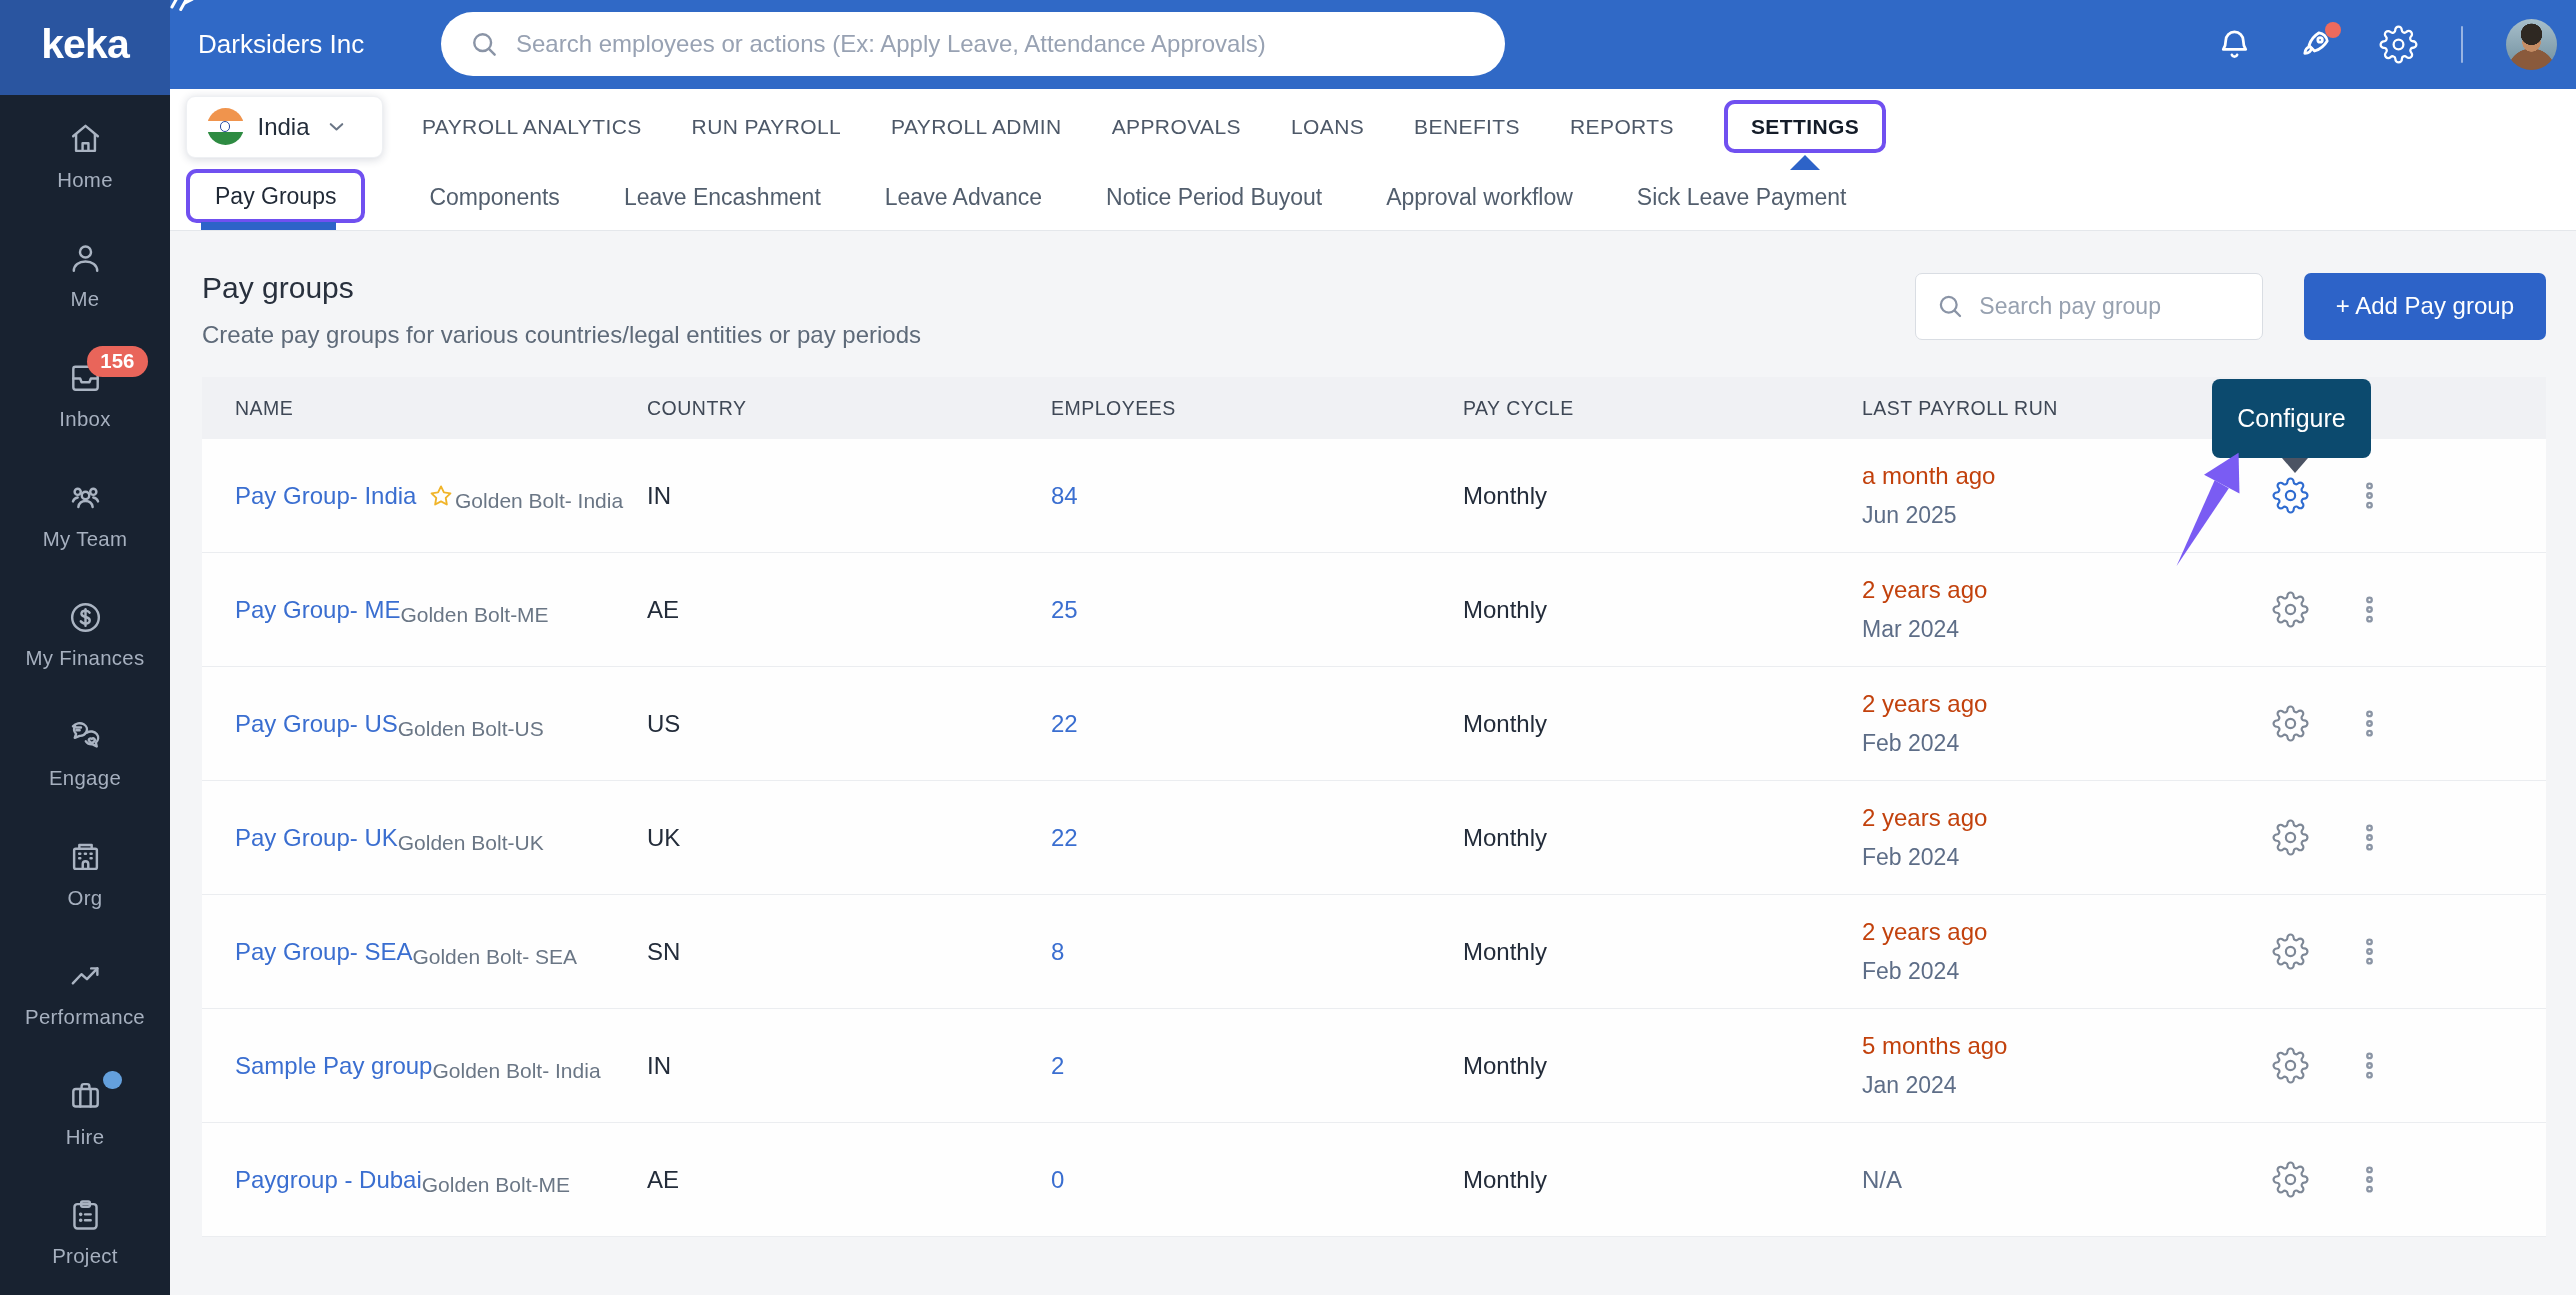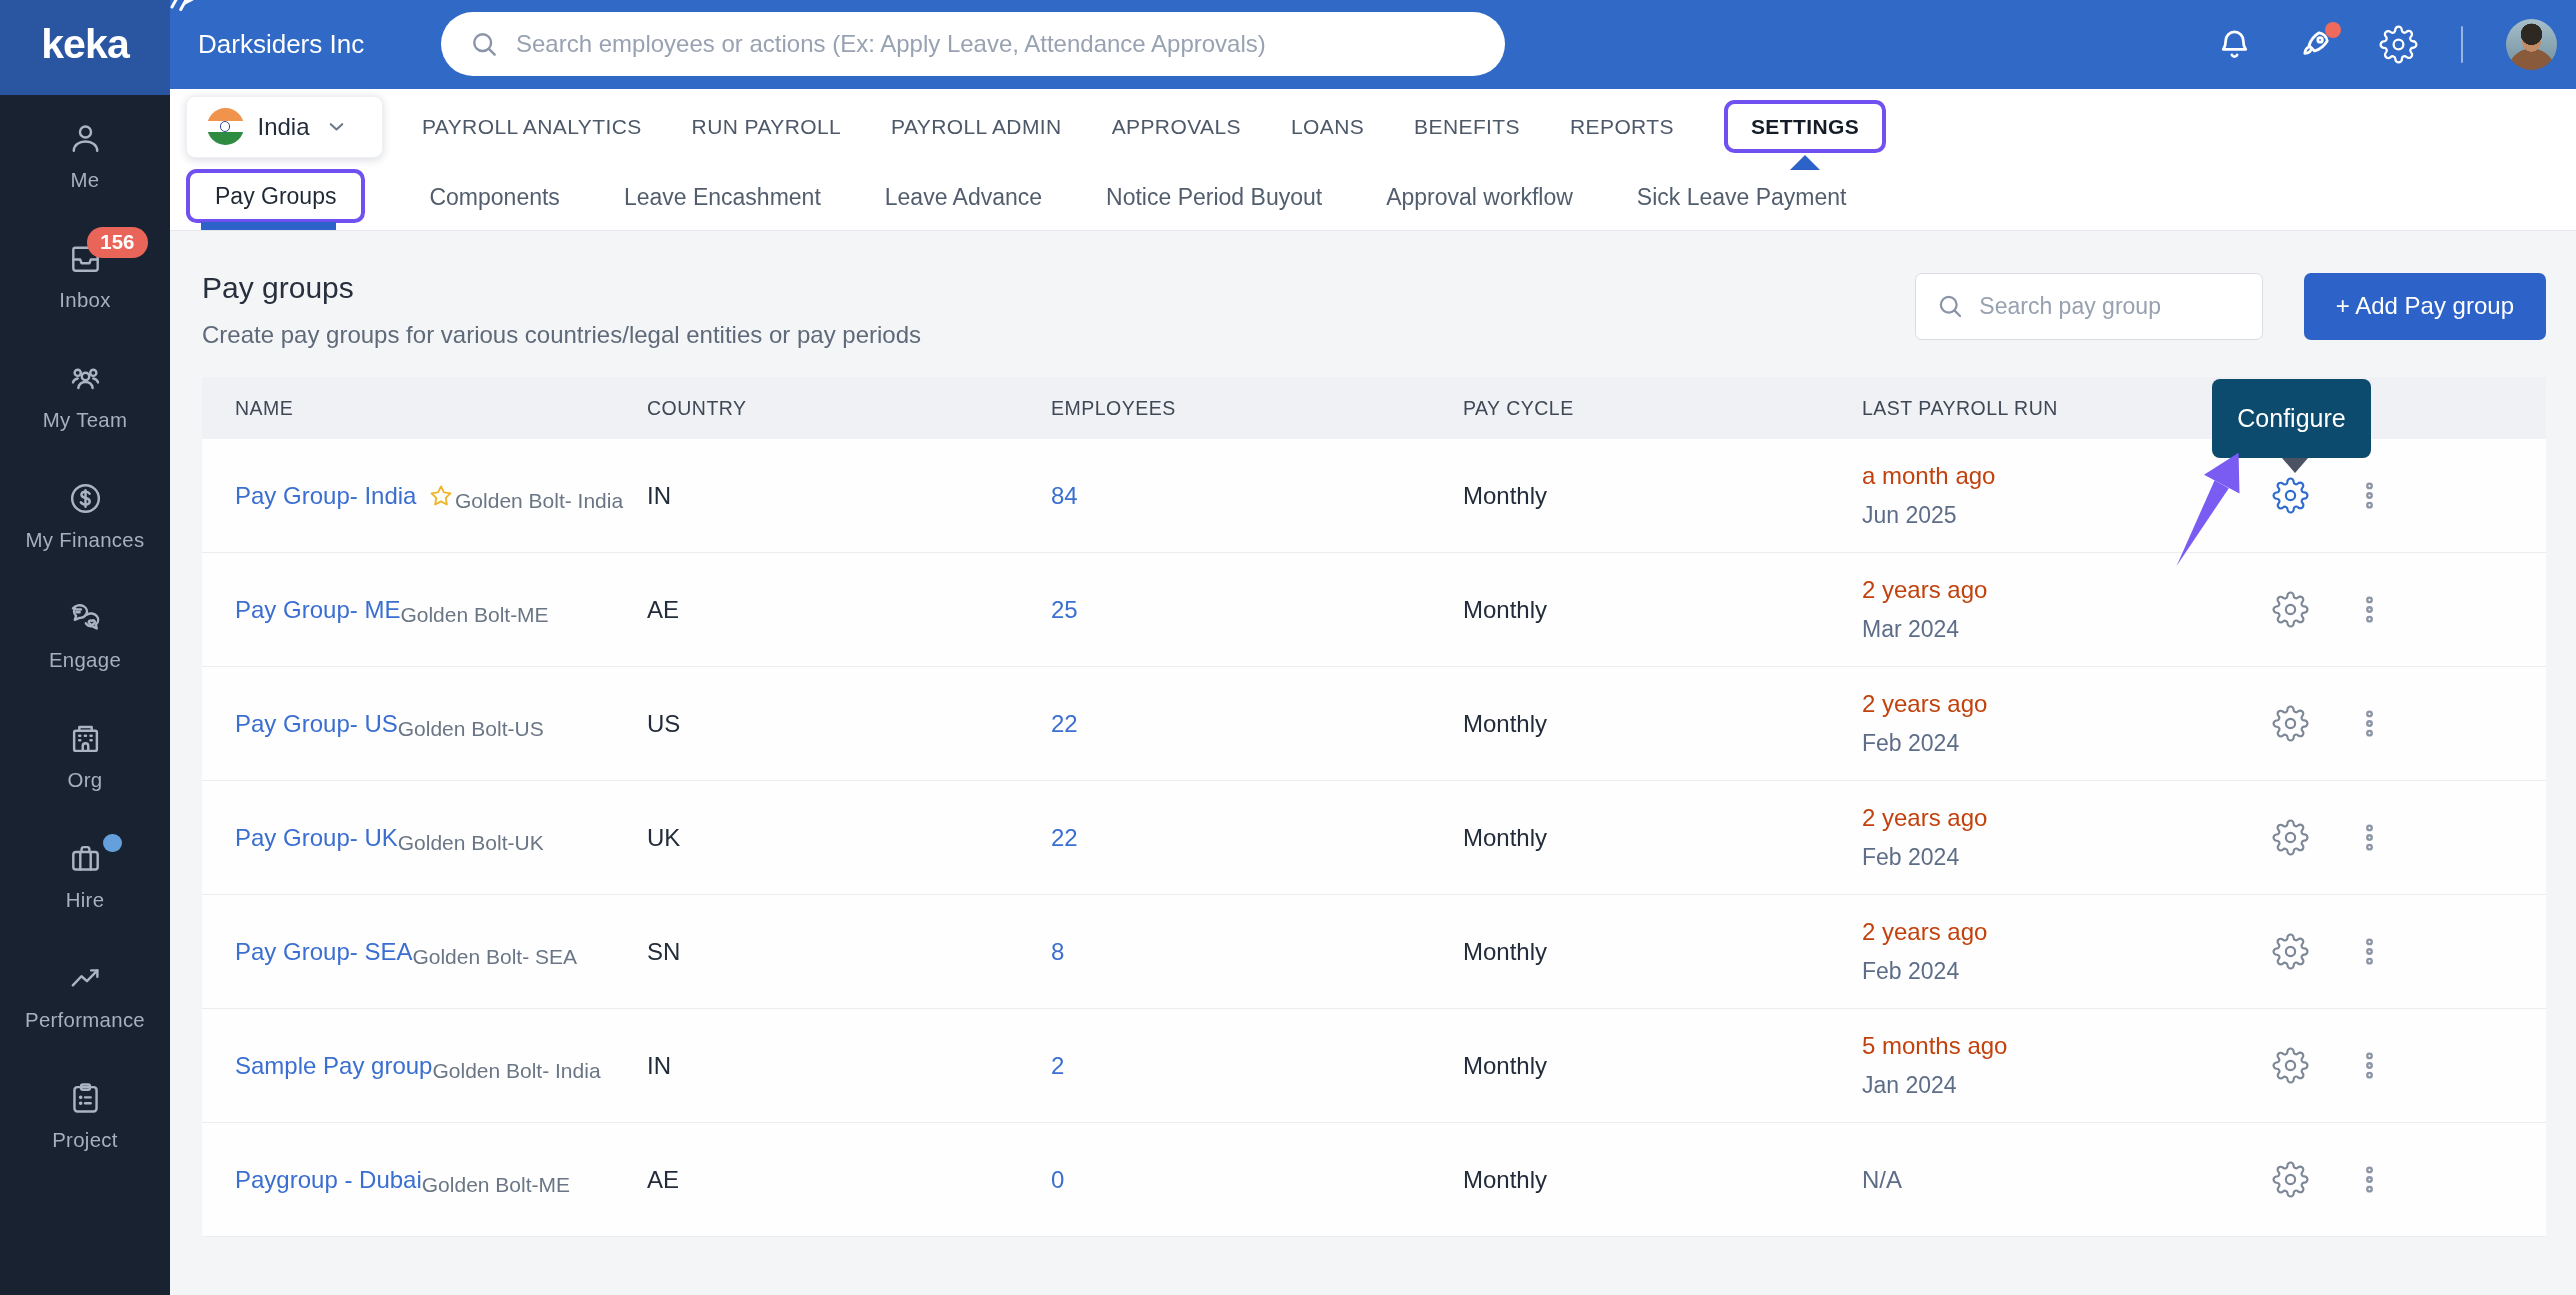--- a/index.html
+++ b/index.html
@@ -224,20 +224,28 @@
             <path d="M19.4 15a1.65 1.65 0 0 0 .33 1.82l.06.06a2 2 0 0 1 0 2.83 2 2 0 0 1-2.83 0l-.06-.06a1.65 1.65 0 0 0-1.82-.33 1.65 1.65 0 0 0-1 1.51V21a2 2 0 0 1-2 2 2 2 0 0 1-2-2v-.09A1.65 1.65 0 0 0 9 19.4a1.65 1.65 0 0 0-1.82.33l-.06.06a2 2 0 0 1-2.83 0 2 2 0 0 1 0-2.83l.06-.06a1.65 1.65 0 0 0 .33-1.82 1.65 1.65 0 0 0-1.51-1H3a2 2 0 0 1-2-2 2 2 0 0 1 2-2h.09A1.65 1.65 0 0 0 4.6 9a1.65 1.65 0 0 0-.33-1.82l-.06-.06a2 2 0 0 1 0-2.83 2 2 0 0 1 2.83 0l.06.06a1.65 1.65 0 0 0 1.82.33H9a1.65 1.65 0 0 0 1-1.51V3a2 2 0 0 1 2-2 2 2 0 0 1 2 2v.09a1.65 1.65 0 0 0 1 1.51 1.65 1.65 0 0 0 1.82-.33l.06-.06a2 2 0 0 1 2.83 0 2 2 0 0 1 0 2.83l-.06.06a1.65 1.65 0 0 0-.33 1.82V9a1.65 1.65 0 0 0 1.51 1H21a2 2 0 0 1 2 2 2 2 0 0 1-2 2h-.09a1.65 1.65 0 0 0-1.51 1z"></path>
           </svg></span>
       <span class="header-divider"></span>
       <span class="avatar"></span>
     </div>
   </div>
 
   <div class="sidebar">
       <div class="side-item">
     <span class="side-icon"><svg viewBox="0 0 24 24" fill="none" stroke="currentColor" stroke-width="1.5" stroke-linecap="round" stroke-linejoin="round">
+            <path d="M4.4 10.6 12 4.2l7.6 6.4"></path>
+            <path d="M6.2 9.3V19.6h11.6V9.3"></path>
+            <path d="M10.2 19.6v-4.7h3.6v4.7"></path>
+          </svg></span>
+    <span class="side-label">Home</span>
+  </div>
+      <div class="side-item">
+    <span class="side-icon"><svg viewBox="0 0 24 24" fill="none" stroke="currentColor" stroke-width="1.5" stroke-linecap="round" stroke-linejoin="round">
             <circle cx="12" cy="8" r="3.4"></circle>
             <path d="M4.8 19.6c0-3.6 3.2-5.8 7.2-5.8s7.2 2.2 7.2 5.8"></path>
           </svg></span>
     <span class="side-label">Me</span>
   </div>
       <div class="side-item">
     <span class="side-icon"><svg viewBox="0 0 24 24" fill="none" stroke="currentColor" stroke-width="1.5" stroke-linecap="round" stroke-linejoin="round">
             <path d="M5.8 5.4h12.4c.7 0 1.3.6 1.3 1.3V18a1.5 1.5 0 0 1-1.5 1.5H6A1.5 1.5 0 0 1 4.5 18V6.7c0-.7.6-1.3 1.3-1.3Z"></path>
             <path d="M4.5 12.6h4.2l.9 2.3h4.8l.9-2.3h4.2"></path>
           </svg></span>
@@ -276,34 +284,34 @@
     <span class="side-icon"><svg viewBox="0 0 24 24" fill="none" stroke="currentColor" stroke-width="1.5" stroke-linecap="round" stroke-linejoin="round">
             <rect x="5" y="7.2" width="14" height="12.4" rx="1"></rect>
             <path d="M8.2 7.2V4.9h7.6v2.3"></path>
             <path d="M10.3 19.6v-3a1.7 1.7 0 0 1 3.4 0v3"></path>
             <path d="M8.1 10.3h.7M11.6 10.3h.7M15.1 10.3h.7M8.1 13.1h.7M15.1 13.1h.7"></path>
           </svg></span>
     <span class="side-label">Org</span>
   </div>
       <div class="side-item">
     <span class="side-icon"><svg viewBox="0 0 24 24" fill="none" stroke="currentColor" stroke-width="1.5" stroke-linecap="round" stroke-linejoin="round">
+            <path d="M4.2 16.2l5.3-5.6 3.4 3 6.4-6.6"></path>
+            <path d="M15.5 7h3.8v3.9"></path>
+          </svg></span>
+    <span class="side-label">Performance</span>
+  </div>
+      <div class="side-item">
+    <span class="side-icon"><svg viewBox="0 0 24 24" fill="none" stroke="currentColor" stroke-width="1.5" stroke-linecap="round" stroke-linejoin="round">
             <rect x="4.5" y="8" width="15" height="10.8" rx="1.6"></rect>
             <path d="M9.6 8V6.4c0-.8.6-1.4 1.4-1.4h2c.8 0 1.4.6 1.4 1.4V8"></path>
             <path d="M8.8 8v10.8M15.2 8v10.8"></path>
           </svg></span>
     <span class="side-label">Hire</span>
   <span class="side-dot"></span>
       </div>
-      <div class="side-item">
-    <span class="side-icon"><svg viewBox="0 0 24 24" fill="none" stroke="currentColor" stroke-width="1.5" stroke-linecap="round" stroke-linejoin="round">
-            <path d="M4.2 16.2l5.3-5.6 3.4 3 6.4-6.6"></path>
-            <path d="M15.5 7h3.8v3.9"></path>
-          </svg></span>
-    <span class="side-label">Performance</span>
-  </div>
       <div class="side-item">
     <span class="side-icon"><svg viewBox="0 0 24 24" fill="none" stroke="currentColor" stroke-width="1.5" stroke-linecap="round" stroke-linejoin="round">
             <rect x="5.2" y="5" width="13.6" height="15" rx="1.8"></rect>
             <rect x="9.3" y="3.4" width="5.4" height="3.2" rx="1"></rect>
             <path d="M9 11.3h.05M9 14.9h.05" stroke-width="2.2"></path>
             <path d="M11.7 11.3h3.5M11.7 14.9h3.5"></path>
           </svg></span>
     <span class="side-label">Project</span>
   </div>
     </div>

